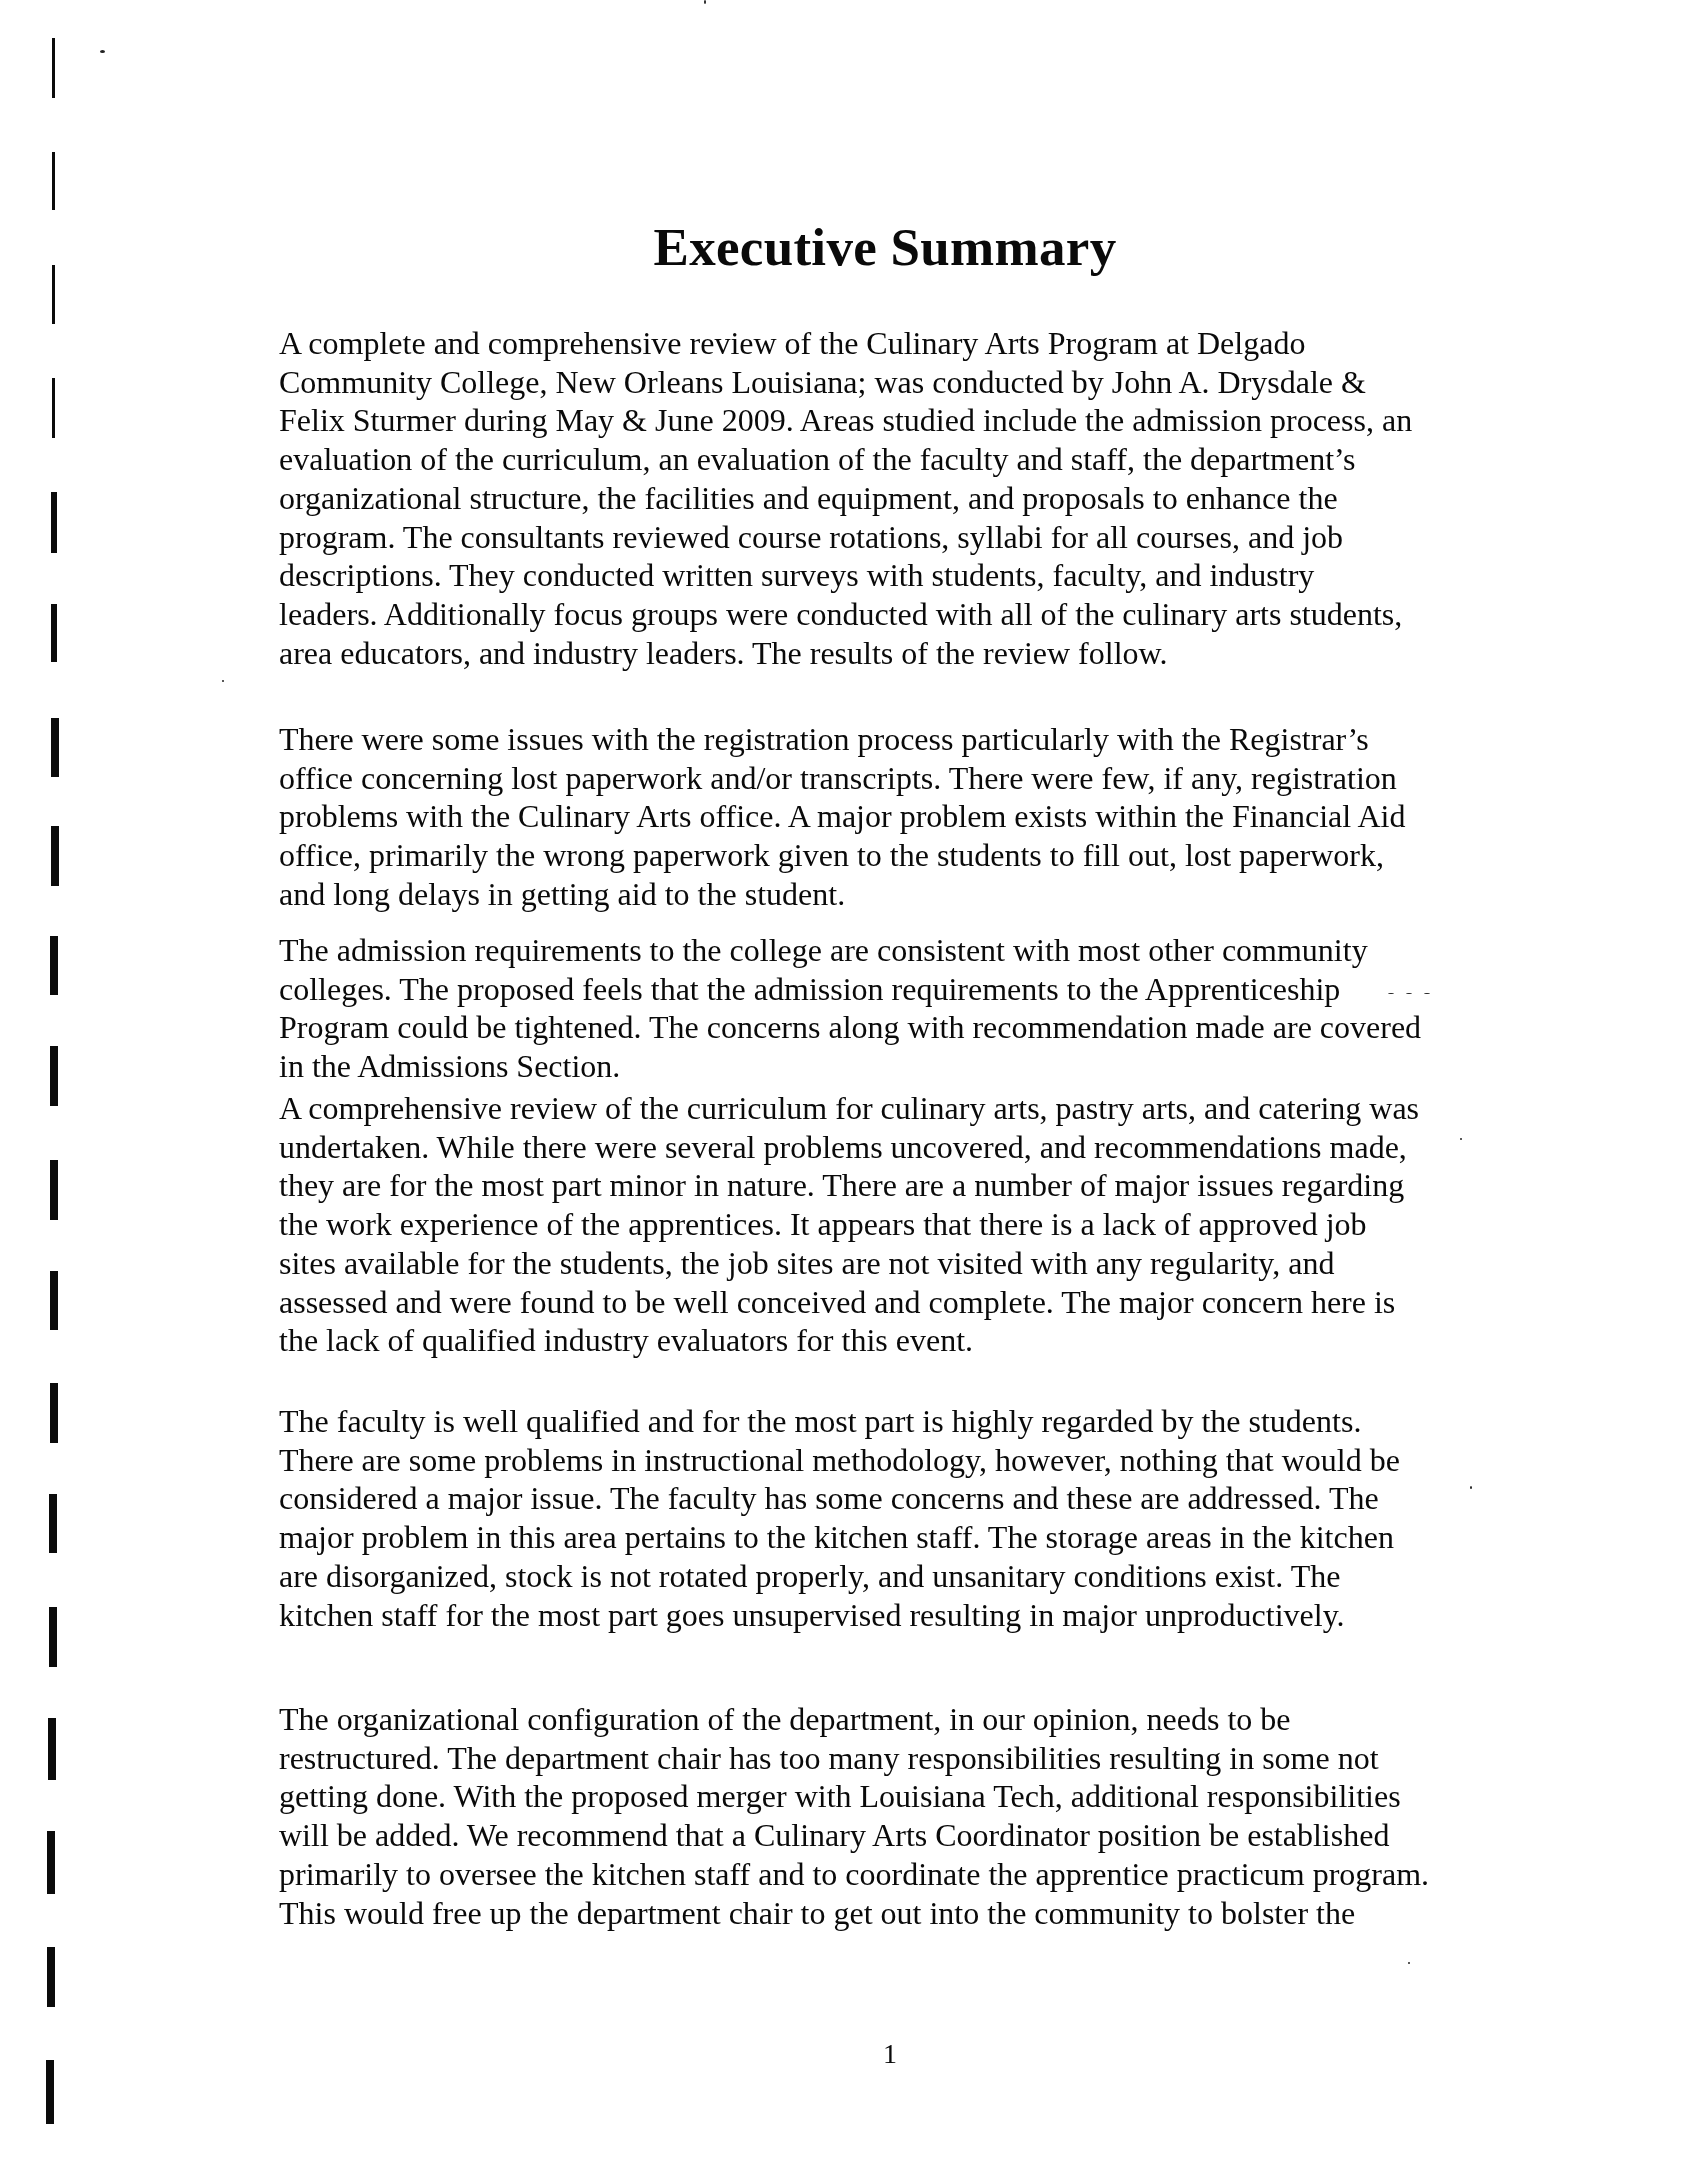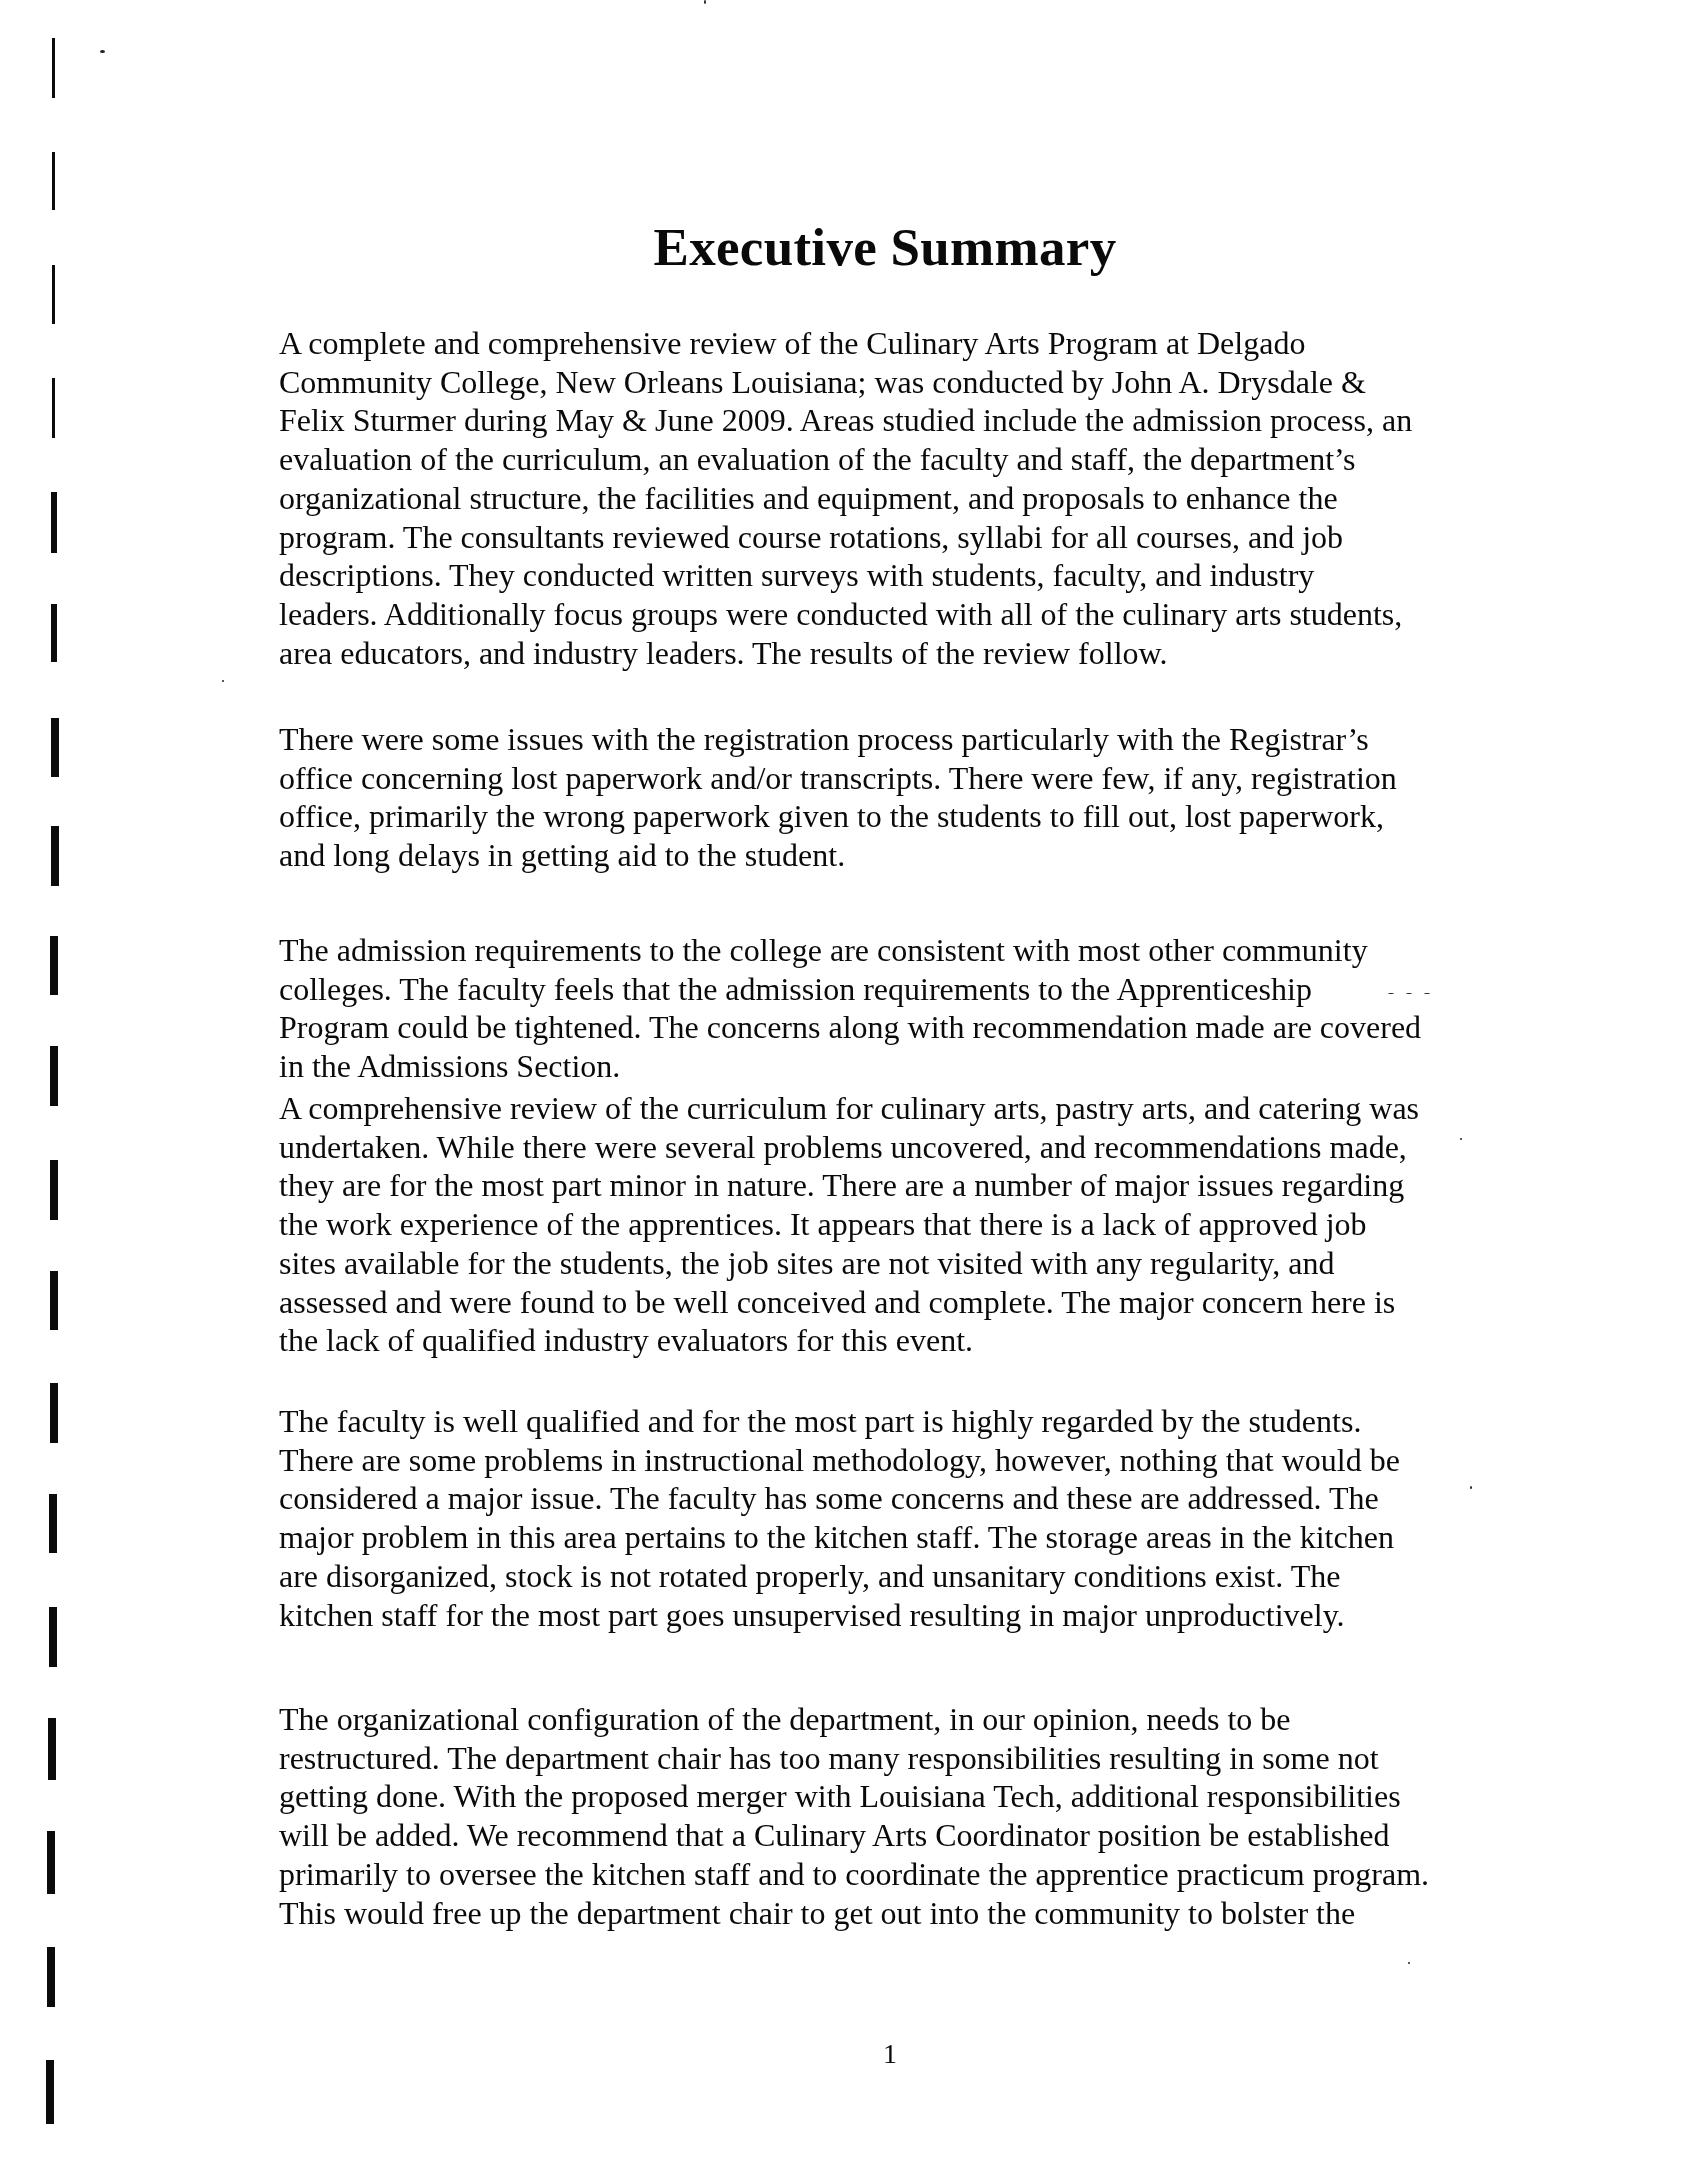--- a/index.html
+++ b/index.html
@@ -117,27 +117,28 @@
     <span class="line">organizational structure, the facilities and equipment, and proposals to enhance the</span>
     <span class="line">program. The consultants reviewed course rotations, syllabi for all courses, and job</span>
     <span class="line">descriptions.  They conducted written surveys with students, faculty, and industry</span>
     <span class="line">leaders.  Additionally focus groups were conducted with all of the culinary arts students,</span>
     <span class="line">area educators, and industry leaders.  The results of the review follow.</span>
   </p>
 
   <p class="body-text" style="top:720px;">
     <span class="line">There were some issues with the registration process particularly with the Registrar’s</span>
     <span class="line">office concerning lost paperwork and/or transcripts.  There were few, if any, registration</span>
+    <span class="line">problems with the Culinary Arts office.  A major problem exists within the Financial Aid</span>
     <span class="line">office, primarily the wrong paperwork given to the students to fill out, lost paperwork,</span>
     <span class="line">and long delays in getting aid to the student.</span>
   </p>
 
   <p class="body-text" style="top:931px;">
     <span class="line">The admission requirements to the college are consistent with most other community</span>
-    <span class="line">colleges.  The faculty feels that the admission requirements to the Apprenticeship</span>
+    <span class="line">colleges.  The proposed feels that the admission requirements to the Apprenticeship</span>
     <span class="line">Program could be tightened.  The concerns along with recommendation made are covered</span>
     <span class="line">in the Admissions Section.</span>
   </p>
 
   <p class="body-text" style="top:1089px;">
     <span class="line">A comprehensive review of the curriculum for culinary arts, pastry arts, and catering was</span>
     <span class="line">undertaken.  While there were several problems uncovered, and recommendations made,</span>
     <span class="line">they are for the most part minor in nature.  There are a number of major issues regarding</span>
     <span class="line">the work experience of the apprentices.  It appears that there is a lack of approved job</span>
     <span class="line">sites available for the students, the job sites are not visited with any regularity, and</span>

